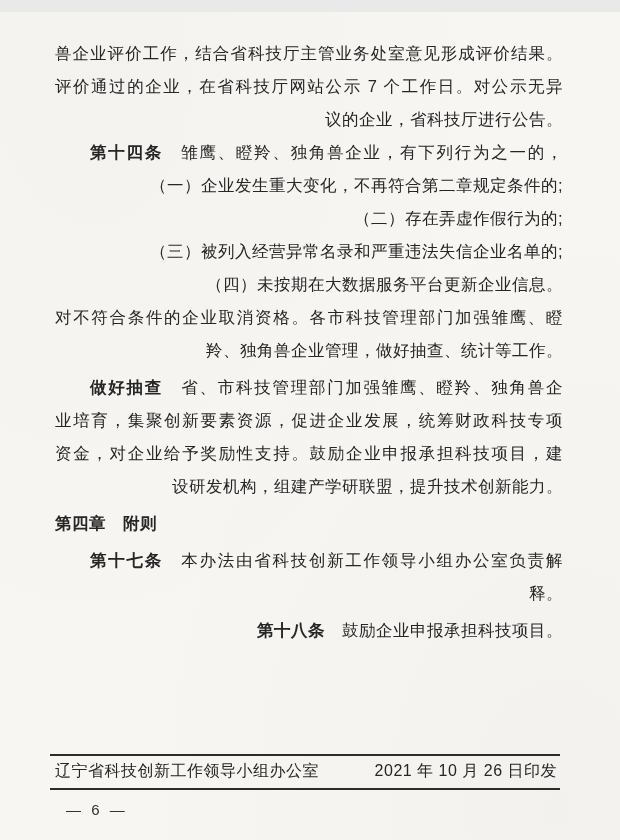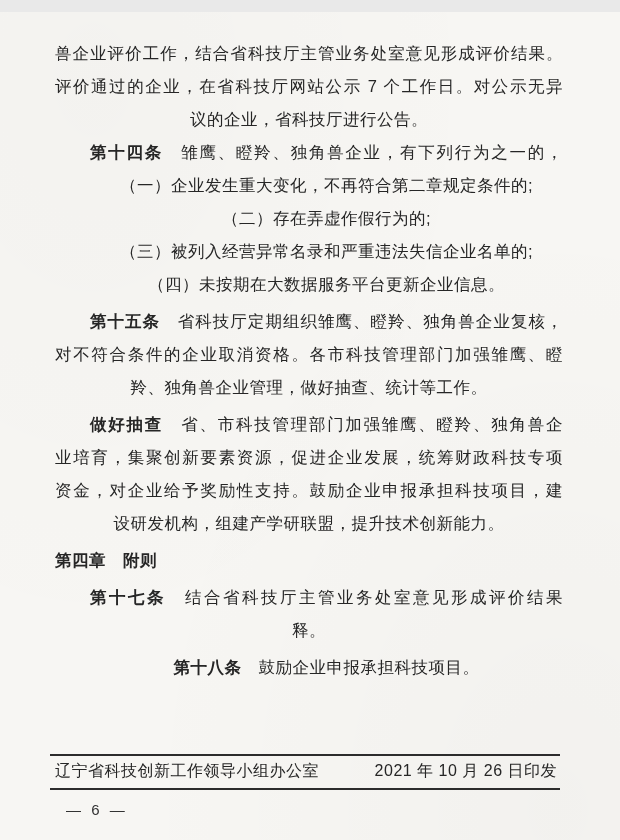--- a/index.html
+++ b/index.html
@@ -25,21 +25,21 @@
     left: 55px;
     top: 25px;
     width: 508px;
     font-size: 16.5px;
     letter-spacing: 0.5px;
   }
   .line {
     line-height: 33px;
     height: 33px;
     overflow: hidden;
-    text-align: center;
+    text-align: right;
     white-space: nowrap;
   }
   .line.j {
     white-space: normal;
     text-align: justify;
     text-align-last: justify;
   }
   .line.c {
     text-align: left;
     white-space: normal;
@@ -84,29 +84,28 @@
 
   <div class="doc-body">
       <div class="line j">兽企业评价工作，结合省科技厅主管业务处室意见形成评价结果。</div>
       <div class="line j">评价通过的企业，在省科技厅网站公示 7 个工作日。对公示无异</div>
       <div class="line">议的企业，省科技厅进行公告。</div>
       <div class="line j" style="padding-left: 35px;"><span class="art-num">第十四条</span><span>　雏鹰、瞪羚、独角兽企业，有下列行为之一的，</span></div>
       <div class="line" style="padding-left: 35px;">（一）企业发生重大变化，不再符合第二章规定条件的;</div>
       <div class="line" style="padding-left: 35px;">（二）存在弄虚作假行为的;</div>
       <div class="line" style="padding-left: 35px;">（三）被列入经营异常名录和严重违法失信企业名单的;</div>
       <div class="line" style="padding-left: 35px;">（四）未按期在大数据服务平台更新企业信息。</div>
-      <div class="line j sp" style="padding-left: 35px;"><span class="art-num">第十五条</span><span>　省科技厅定期组织雏鹰、瞪羚、独角兽企业复核，</span></div>
       <div class="line j">对不符合条件的企业取消资格。各市科技管理部门加强雏鹰、瞪</div>
       <div class="line">羚、独角兽企业管理，做好抽查、统计等工作。</div>
       <div class="line j sp" style="padding-left: 35px;"><span class="art-num">做好抽查</span><span>　省、市科技管理部门加强雏鹰、瞪羚、独角兽企</span></div>
       <div class="line j">业培育，集聚创新要素资源，促进企业发展，统筹财政科技专项</div>
       <div class="line j">资金，对企业给予奖励性支持。鼓励企业申报承担科技项目，建</div>
       <div class="line">设研发机构，组建产学研联盟，提升技术创新能力。</div>
       <div class="line c sp">第四章　附则</div>
-      <div class="line j sp" style="padding-left: 35px;"><span class="art-num">第十七条</span><span>　结合省科技厅主管业务处室意见形成评价结果</span></div>
+      <div class="line j sp" style="padding-left: 35px;"><span class="art-num">第十七条</span><span>　本办法由省科技创新工作领导小组办公室负责解</span></div>
       <div class="line">释。</div>
       <div class="line sp" style="padding-left: 35px;"><span class="art-num">第十八条</span><span>　鼓励企业申报承担科技项目。</span></div>
     </div>
 
   <div class="footer-rule top"></div>
 
   <div class="footer-row">
     <span>辽宁省科技创新工作领导小组办公室</span>
     <span>2021 年 10 月 26 日印发</span>
   </div>

